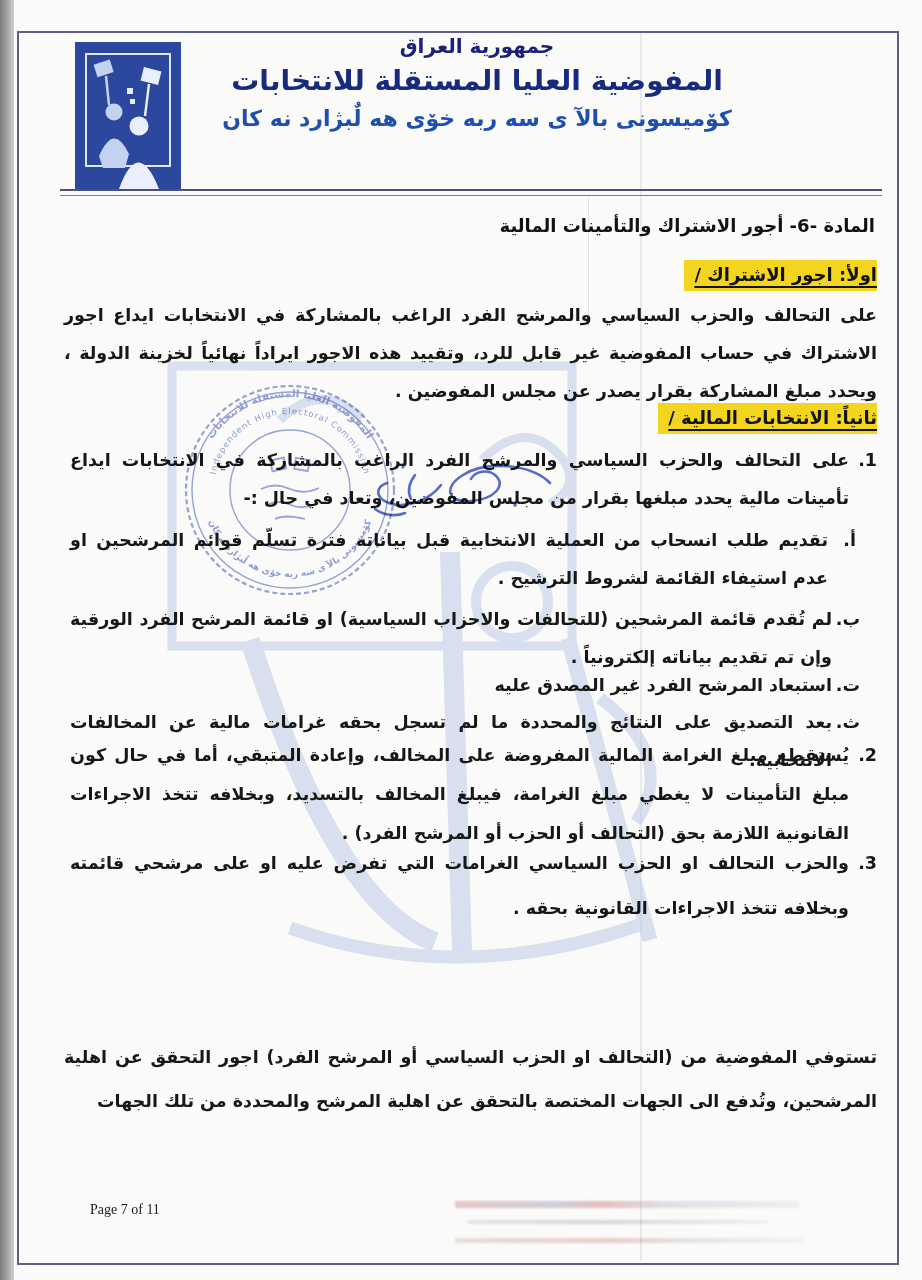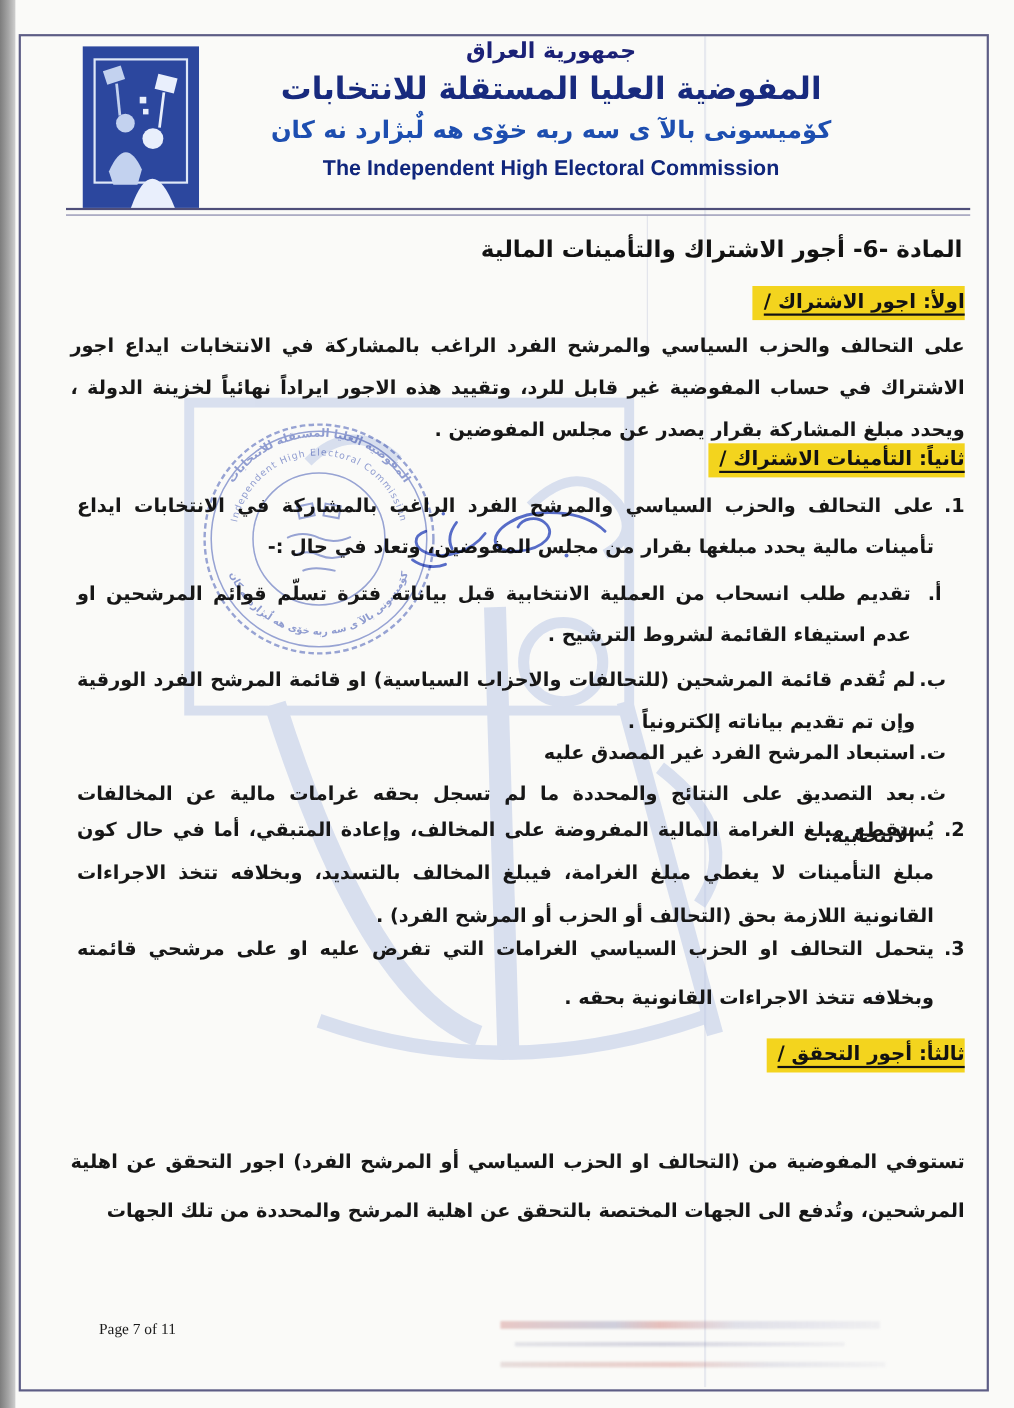--- a/index.html
+++ b/index.html
@@ -8,31 +8,31 @@
   .scan-edge-left{position:absolute;left:0;top:0;width:14px;height:1280px;
         background:linear-gradient(90deg,#7d7d7d,#a6a6a6 55%,#cfcfcf);}
   .frame{position:absolute;left:17px;top:31px;width:882px;height:1234px;box-sizing:border-box;
         border:2px solid #5d5d85;}
   .crease{position:absolute;left:640px;top:33px;width:2px;height:1228px;background:rgba(110,125,175,0.13);}
   .crease2{position:absolute;left:588px;top:196px;width:1px;height:130px;background:rgba(110,125,175,0.18);}
 
   
   .logo{position:absolute;left:75px;top:42px;width:106px;height:147px;}
   .logo svg{display:block;width:100%;height:100%;}
-  .header-text{position:absolute;left:206px;top:33px;width:590px;text-align:center;direction:rtl;}
+  .header-text{position:absolute;left:182px;top:33px;width:590px;text-align:center;direction:rtl;}
   .country{font-size:20px;font-weight:700;color:#1b2177;line-height:26px;}
   .comm-ar{font-size:28px;font-weight:700;color:#182a7e;line-height:36px;margin-top:4px;}
   .comm-ku{font-size:22px;font-weight:700;color:#1d4eb0;line-height:30px;margin-top:5px;}
   .comm-en{font-size:19.5px;font-weight:700;color:#10267c;line-height:24px;margin-top:7px;
            direction:ltr;font-family:"Liberation Sans",sans-serif;}
   .header-sep{position:absolute;left:60px;top:189px;width:822px;height:4px;
            border-top:2px solid #4e4e7a;border-bottom:1px solid #7a7aa2;}
 
   
-  .art-title{position:absolute;right:47px;top:215px;direction:rtl;font-size:21px;font-weight:700;color:#121212;}
+  .art-title{position:absolute;right:47px;top:215px;direction:rtl;font-size:18px;font-weight:700;color:#121212;}
   .hl{position:absolute;direction:rtl;font-size:18px;font-weight:700;color:#121212;
       background:#f3d41e;padding:4px 0 6px 10px;text-decoration:underline;
       text-underline-offset:5px;text-decoration-thickness:1.5px;}
   .hl-1{right:45px;top:260px;}
   .hl-2{right:45px;top:403px;}
   .hl-3{right:45px;top:944px;}
 
   .para{position:absolute;direction:rtl;text-align:justify;font-size:17.5px;font-weight:700;
         color:#171717;z-index:2;}
   .para-1{right:45px;left:64px;top:296px;line-height:38px;}
@@ -109,30 +109,29 @@
         <rect x="52" y="46" width="6" height="6"></rect>
         <rect x="55" y="57" width="5" height="5"></rect>
       </g>
     </svg>
   </div>
 
   <div class="header-text">
     <div class="country">جمهورية العراق</div>
     <div class="comm-ar">المفوضية العليا المستقلة للانتخابات</div>
     <div class="comm-ku">كۆميسونى بالآ ى  سه ربه خۆى هه لٌبژارد نه كان</div>
-    <div class="comm-en">The Independent High Electoral Commission</div>
   </div>
   <div class="header-sep"></div>
 
   <div class="art-title">المادة -6- أجور الاشتراك والتأمينات المالية</div>
 
   <div class="hl hl-1">اولأ: اجور الاشتراك /</div>
   <div class="para para-1">على التحالف والحزب السياسي والمرشح الفرد الراغب بالمشاركة في الانتخابات ايداع اجور الاشتراك في حساب المفوضية غير قابل للرد، وتقييد هذه الاجور ايراداً نهائياً لخزينة الدولة ، ويحدد مبلغ المشاركة بقرار يصدر عن مجلس المفوضين .</div>
 
-  <div class="hl hl-2">ثانياً: التأمينات الاشتراك /</div>
+  <div class="hl hl-2">ثانياً: الانتخابات المالية /</div>
 
   <div class="item i0">
     <span class="num">1.</span>
     <span class="txt">على التحالف والحزب السياسي والمرشح الفرد الراغب بالمشاركة في الانتخابات ايداع  تأمينات مالية يحدد مبلغها بقرار من مجلس المفوضين، وتعاد في حال :-</span>
   </div>
   <div class="item i1">
     <span class="num">أ.</span>
     <span class="txt">تقديم طلب انسحاب من العملية الانتخابية قبل بياناته فترة تسلّم قوائم المرشحين او عدم استيفاء القائمة لشروط الترشيح .</span>
   </div>
   <div class="item i2">
@@ -146,24 +145,23 @@
   <div class="item i4">
     <span class="num">ث.</span>
     <span class="txt">بعد التصديق على النتائج والمحددة ما لم تسجل بحقه غرامات مالية عن المخالفات الانتخابية.</span>
   </div>
   <div class="item i5">
     <span class="num">2.</span>
     <span class="txt">يُستقطع مبلغ الغرامة المالية المفروضة على المخالف، وإعادة المتبقي، أما في حال كون مبلغ التأمينات لا يغطي مبلغ الغرامة، فيبلغ المخالف بالتسديد، وبخلافه تتخذ الاجراءات القانونية اللازمة بحق (التحالف أو الحزب أو المرشح الفرد) .</span>
   </div>
   <div class="item i6">
     <span class="num">3.</span>
-    <span class="txt">يتحمل التحالف او الحزب السياسي الغرامات التي تفرض عليه او على مرشحي قائمته وبخلافه تتخذ الاجراءات القانونية بحقه .</span>
-  </div>
-
-  <div class="hl hl-3">ثالثأ: أجور التحقق /</div>
+    <span class="txt">والحزب التحالف او الحزب السياسي الغرامات التي تفرض عليه او على مرشحي قائمته وبخلافه تتخذ الاجراءات القانونية بحقه .</span>
+  </div>
+
   <div class="para para-3">تستوفي المفوضية من (التحالف او الحزب السياسي أو المرشح الفرد) اجور التحقق عن اهلية المرشحين، وتُدفع الى الجهات المختصة بالتحقق عن اهلية المرشح والمحددة من تلك الجهات</div>
 
   <svg class="stamp" viewBox="0 0 214 214" aria-hidden="true">
     <defs>
       <path id="arcTopOuter" d="M 14,107 A 93,93 0 0 1 200,107"></path>
       <path id="arcTopInner" d="M 31,107 A 76,76 0 0 1 183,107"></path>
       <path id="arcBottomOuter" d="M 20,107 A 87,87 0 0 0 194,107"></path>
     </defs>
     <circle cx="107" cy="107" r="104" fill="none" stroke="#5b6fc2" stroke-width="2.2" stroke-dasharray="5 3"></circle>
     <circle cx="107" cy="107" r="98" fill="none" stroke="#5b6fc2" stroke-width="1.4"></circle>

